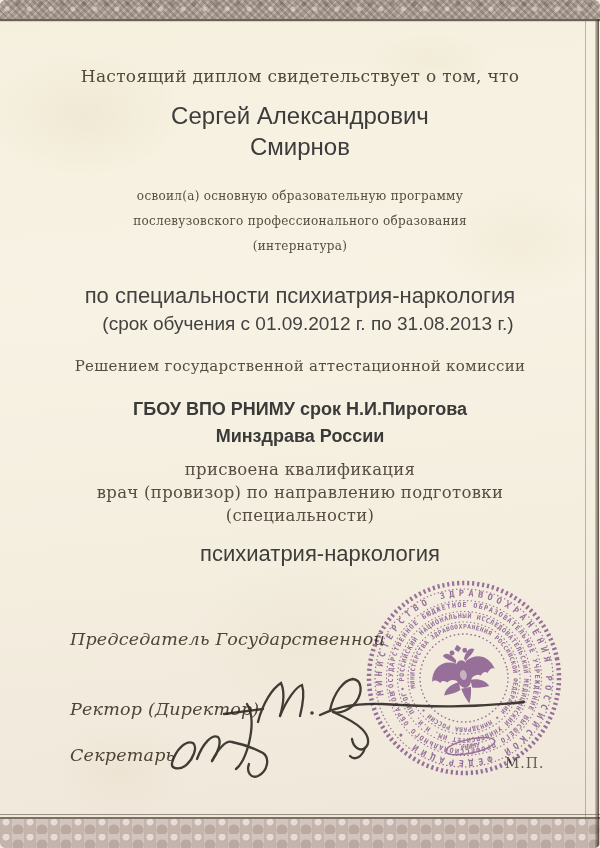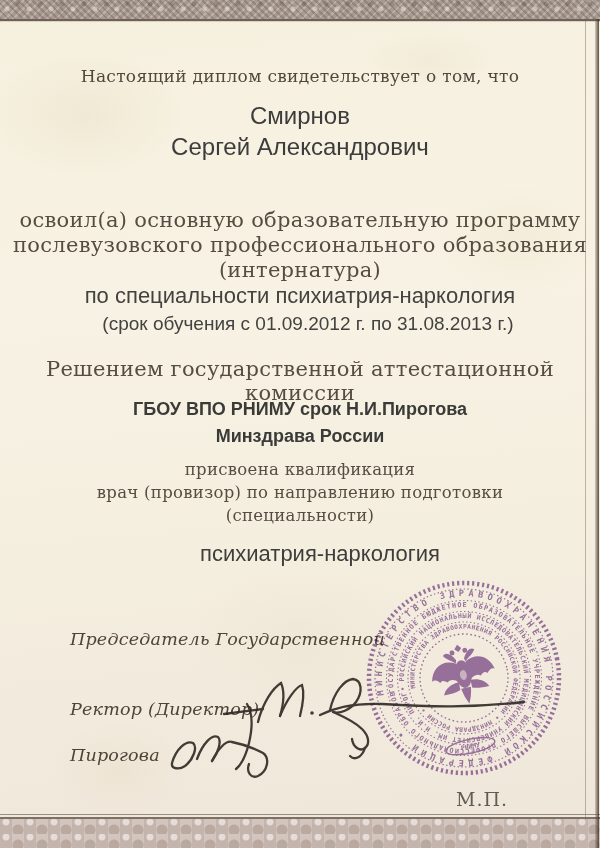--- a/index.html
+++ b/index.html
@@ -1,20 +1,21 @@
 <!DOCTYPE html>
 <html><head>
 <meta charset="utf-8">
 <style>
   html,body{margin:0;padding:0;}
   body{width:600px;height:848px;background:#efe9d8;}
   .page{
     position:relative;width:600px;height:848px;overflow:hidden;
     background:linear-gradient(175deg,#f5f0de 0%,#f7f2e3 35%,#f4eedf 65%,#f1e9dc 88%,#efe5da 100%);
     font-family:"DejaVu Serif",serif;
+    border-radius:6px;
   }
   .texture{
     position:absolute;inset:0;pointer-events:none;
     background:
       radial-gradient(140px 90px at 85px 115px, rgba(205,185,140,.14), transparent 70%),
       radial-gradient(120px 80px at 520px 240px, rgba(205,185,140,.10), transparent 70%),
       radial-gradient(160px 110px at 300px 640px, rgba(190,170,130,.08), transparent 70%),
       radial-gradient(100px 70px at 120px 770px, rgba(210,190,150,.12), transparent 70%),
       radial-gradient(90px 40px at 430px 60px, rgba(210,195,160,.12), transparent 70%);
   }
@@ -46,32 +47,32 @@
   .frame-right{position:absolute;top:21px;bottom:29px;right:14px;width:1px;background:rgba(120,104,88,.45);}
   .edge-right{position:absolute;top:19px;bottom:0;right:1px;width:4px;
     background:linear-gradient(90deg, rgba(120,100,85,.25), rgba(62,50,40,.85));}
 
   
   .line{position:absolute;left:0;width:100%;text-align:center;}
   .serif{font-family:"DejaVu Serif",serif;color:#564c41;letter-spacing:.3px;}
   .sans{font-family:"Liberation Sans","DejaVu Sans",sans-serif;color:#3f3e3c;}
   .intro{top:66px;font-size:17px;color:#51473c;}
   .name{top:100px;font-size:24px;line-height:31px;color:#3c3c3c;}
-  .program{top:184px;font-size:21px;line-height:25px;margin-top:24px;}
+  .program{top:184px;font-size:12px;line-height:25px;}
   .spec1{top:283px;font-size:22px;color:#434240;}
   .spec2{top:313px;font-size:19px;color:#434240;margin-left:8px;}
-  .decision{top:357px;font-size:21px;}
+  .decision{top:357px;font-size:15px;}
   .institution{top:396px;font-size:18px;font-weight:bold;line-height:27px;color:#3a3a38;}
   .qualif{top:458px;font-size:16.5px;line-height:23px;}
   .bigspec{top:541px;font-size:22px;color:#3e3d3b;margin-left:20px;}
   .sig-label{position:absolute;left:70px;font-style:italic;font-size:17.5px;color:#4e4337;letter-spacing:.2px;}
   .chairman{top:626px;line-height:27px;}
   .rector{top:699px;}
   .secretary{top:745px;}
-  .mp{position:absolute;left:456px;top:755px;font-size:19px;color:#4a443c;opacity:.85;letter-spacing:1px;margin-top:33px;}
+  .mp{position:absolute;left:505px;top:755px;font-size:14px;color:#4a443c;opacity:.85;letter-spacing:1px;}
 
   .seal{position:absolute;left:352px;top:566px;width:224px;height:224px;mix-blend-mode:multiply;opacity:.82;}
   .signatures{position:absolute;left:0;top:0;width:600px;height:848px;pointer-events:none;}
 </style>
 </head>
 <body>
 
 <div class="page">
   <div class="texture"></div>
 
@@ -80,22 +81,22 @@
   <div class="rule-top-light"></div>
   <div class="rule-bottom-a"></div>
   <div class="rule-bottom-b"></div>
   <div class="band-bottom"></div>
   <div class="frame-right"></div>
   <div class="edge-right"></div>
 
   <div class="line serif intro">Настоящий диплом свидетельствует о том, что</div>
 
   <div class="line sans name">
+    <div>Сергей Александрович</div>
     <div>Смирнов</div>
-    <div>Сергей Александрович</div>
   </div>
 
   <div class="line serif program">
     <div>освоил(а) основную образовательную программу</div>
     <div>послевузовского профессионального образования</div>
     <div>(интернатура)</div>
   </div>
 
   <div class="line sans spec1">по специальности психиатрия-наркология</div>
   <div class="line sans spec2">(срок обучения с 01.09.2012 г. по 31.08.2013 г.)</div>
@@ -112,21 +113,21 @@
     <div>врач (провизор) по направлению подготовки</div>
     <div>(специальности)</div>
   </div>
 
   <div class="line sans bigspec">психиатрия-наркология</div>
 
   <div class="sig-label chairman">
     <div>Председатель Государственной</div>
   </div>
   <div class="sig-label rector">Ректор (Директор)</div>
-  <div class="sig-label secretary">Пирогова</div>
+  <div class="sig-label secretary">Секретарь</div>
 
   <div class="mp serif">М.П.</div>
 
   <svg class="seal" viewBox="0 0 224 224" xmlns="http://www.w3.org/2000/svg">
     <defs>
       <path id="ring1" d="M30,112 a82,82 0 1,1 164,0 a82,82 0 1,1 -164,0"></path>
       <path id="ring2" d="M41,112 a71,71 0 1,1 142,0 a71,71 0 1,1 -142,0"></path>
       <path id="ring3" d="M52,112 a60,60 0 1,1 120,0 a60,60 0 1,1 -120,0"></path>
       <path id="ring4" d="M62.5,112 a49.5,49.5 0 1,1 99,0 a49.5,49.5 0 1,1 -99,0"></path>
     </defs>

